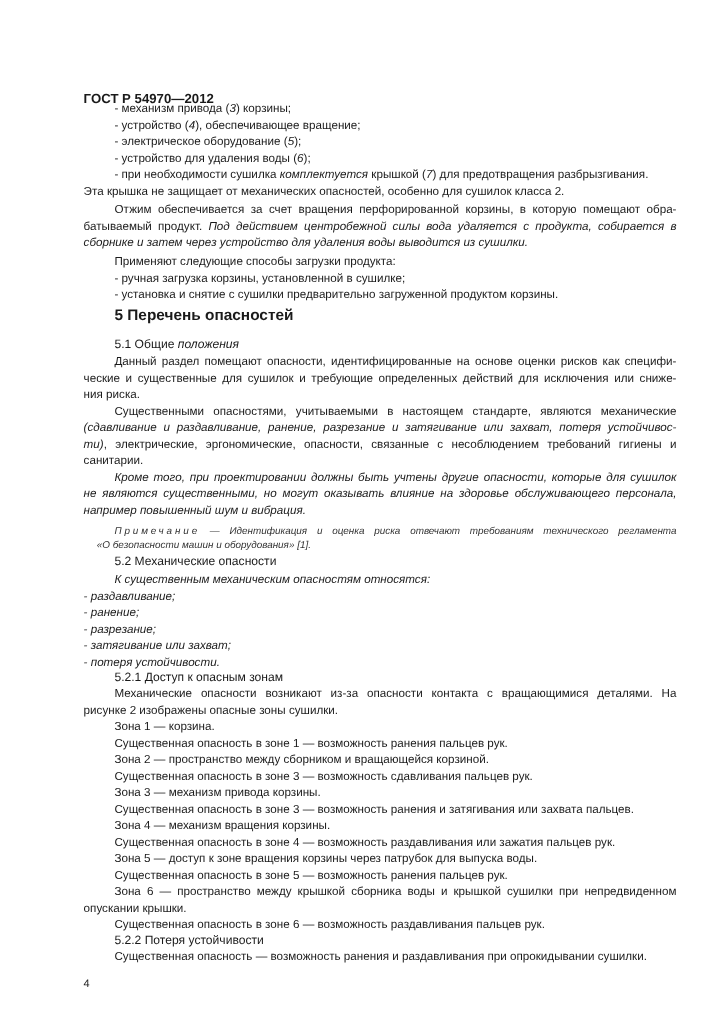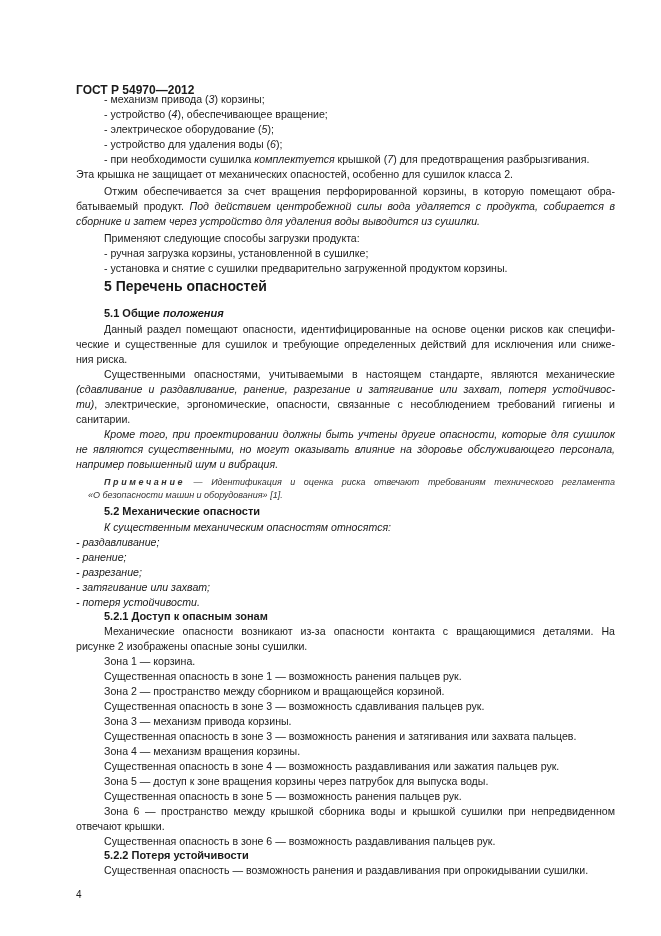--- a/index.html
+++ b/index.html
@@ -6,23 +6,23 @@
     body { width: 661px; height: 936px; position: relative; overflow: hidden;
            font-family: "Liberation Sans", sans-serif; color: #1a1a1a; }
     .hdr { position: absolute; left: 76px; top: 83px; font-weight: bold; font-size: 12px; letter-spacing: 0; }
     .ln { position: absolute; font-size: 10.6px; line-height: 13px; white-space: nowrap; }
     .ind { left: 104px; }
     .fl { left: 76px; }
     .just { width: 539px; text-align: justify; text-align-last: justify; white-space: normal; }
     .justi { width: 511px; text-align: justify; text-align-last: justify; white-space: normal; }
     i, .it { font-style: italic; }
     .h2 { position: absolute; left: 104px; font-weight: bold; font-size: 14px; text-align: right; }
-    .h3 { position: absolute; left: 104px; font-weight: bold; font-size: 11px; }
+    .h3 { position: absolute; left: 104px; font-weight: normal; font-size: 11px; }
     .note { position: absolute; font-style: italic; font-size: 9px; line-height: 12px; white-space: nowrap; color: #333; }
-    .spaced { letter-spacing: 2.6px; font-weight: bold; }
+    .spaced { letter-spacing: 2.6px; }
     .pnum { position: absolute; left: 76px; top: 854px; font-size: 10px; }
   </style>
 </head>
 <body>
 
 <div>
 
   <div class="hdr">ГОСТ Р 54970—2012</div>
 
   <div class="ln ind" style="top:93px"><span>- механизм привода (</span><i>3</i><span>) корзины;</span></div>
@@ -76,20 +76,20 @@
   <div class="ln ind" style="top:670px">Существенная опасность в зоне 1 — возможность ранения пальцев рук.</div>
   <div class="ln ind" style="top:685px">Зона  2 — пространство между сборником и вращающейся корзиной.</div>
   <div class="ln ind" style="top:700px">Существенная опасность в зоне 3 — возможность сдавливания пальцев рук.</div>
   <div class="ln ind" style="top:715px">Зона  3 — механизм привода корзины.</div>
   <div class="ln ind" style="top:730px">Существенная опасность в зоне 3 — возможность ранения и затягивания или захвата пальцев.</div>
   <div class="ln ind" style="top:745px">Зона  4 — механизм вращения корзины.</div>
   <div class="ln ind" style="top:760px">Существенная опасность в зоне 4 — возможность раздавливания или зажатия пальцев рук.</div>
   <div class="ln ind" style="top:775px">Зона  5 — доступ к зоне вращения корзины через патрубок для выпуска воды.</div>
   <div class="ln ind" style="top:790px">Существенная опасность в зоне 5 — возможность ранения пальцев рук.</div>
   <div class="ln ind justi" style="top:805px">Зона  6 — пространство между крышкой сборника воды и крышкой сушилки при непредвиденном</div>
-  <div class="ln fl" style="top:820px">отвечают крышки.</div>
+  <div class="ln fl" style="top:820px">опускании крышки.</div>
   <div class="ln ind" style="top:835px">Существенная опасность в зоне 6 — возможность раздавливания пальцев рук.</div>
 
   <div class="h3" style="top:849px">5.2.2  Потеря устойчивости</div>
   <div class="ln ind" style="top:864px">Существенная опасность — возможность ранения и раздавливания при опрокидывании сушилки.</div>
 
   <div class="pnum" style="top:889px">4</div>
 </div>
 
 </body></html>

